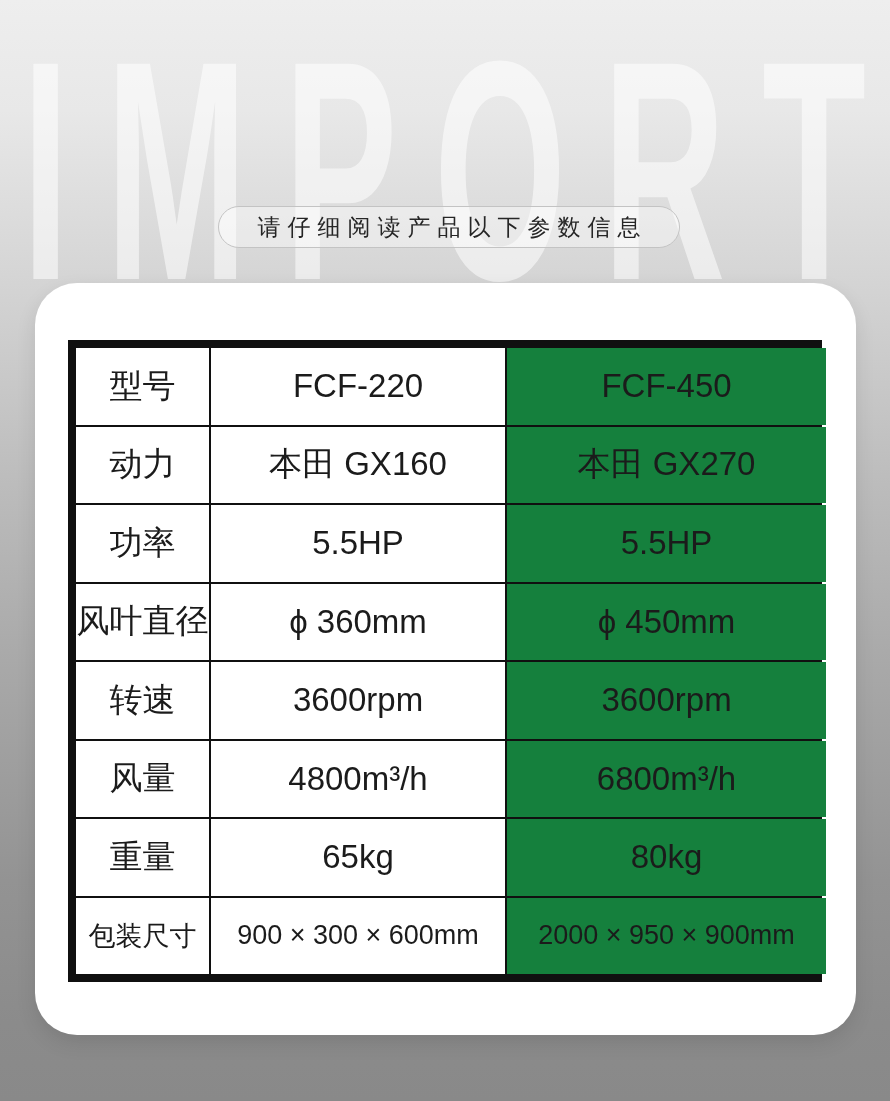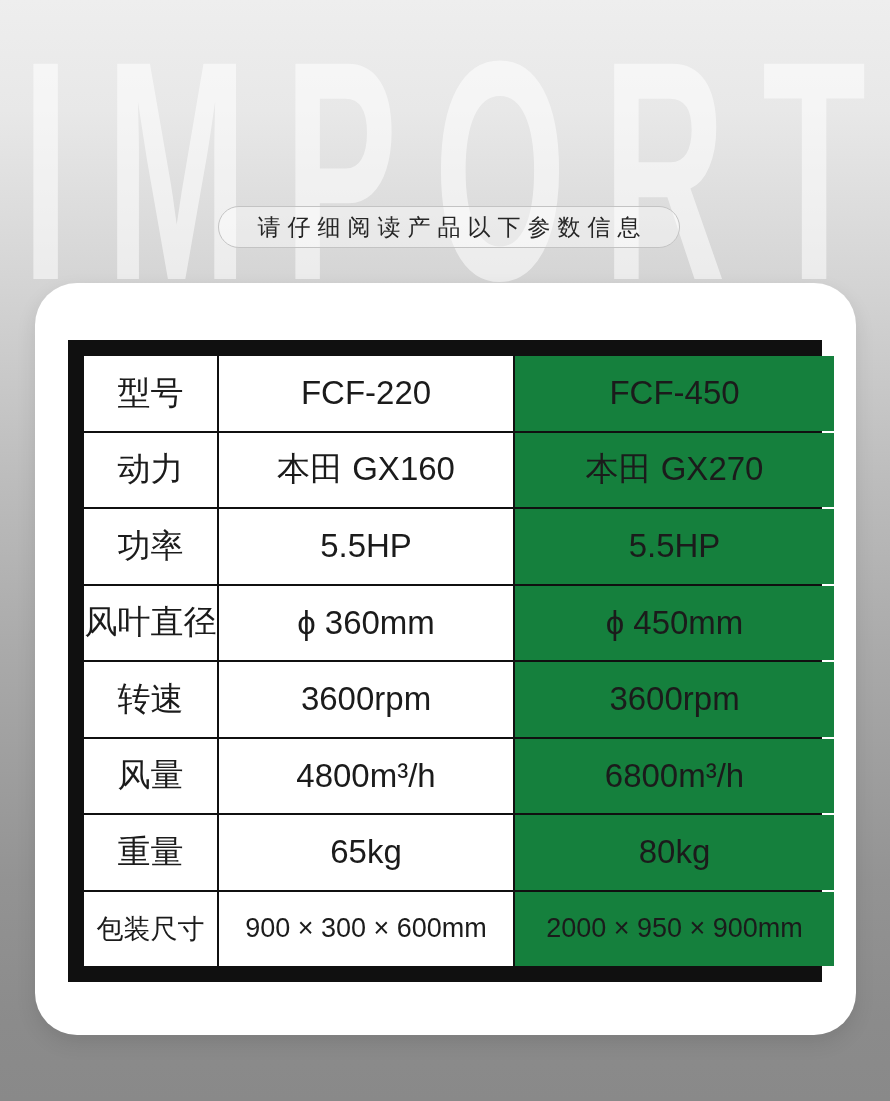--- a/index.html
+++ b/index.html
@@ -41,21 +41,21 @@
   }
   
   .card{
     position:absolute;left:35px;top:283px;width:821px;height:752px;
     background:#ffffff;border-radius:42px;
     box-shadow:0 8px 20px rgba(0,0,0,.10);
   }
   
   .spec-table{
     position:absolute;left:68px;top:340px;width:754px;height:642px;
-    box-sizing:border-box;background:#101010;padding:16px;
+    box-sizing:border-box;background:#101010;padding:8px;
     display:grid;grid-template-columns:133px 294px 319px;
     grid-template-rows:repeat(8,1fr);gap:2px;
   }
   .spec-row{display:contents;}
   .cell{
     background:#ffffff;display:flex;align-items:center;justify-content:center;
     font-size:33px;color:#1b1b1b;white-space:nowrap;overflow:hidden;
   }
   .cell.alt{background:#15803d;}
   .row-dims .cell{font-size:27px;}

